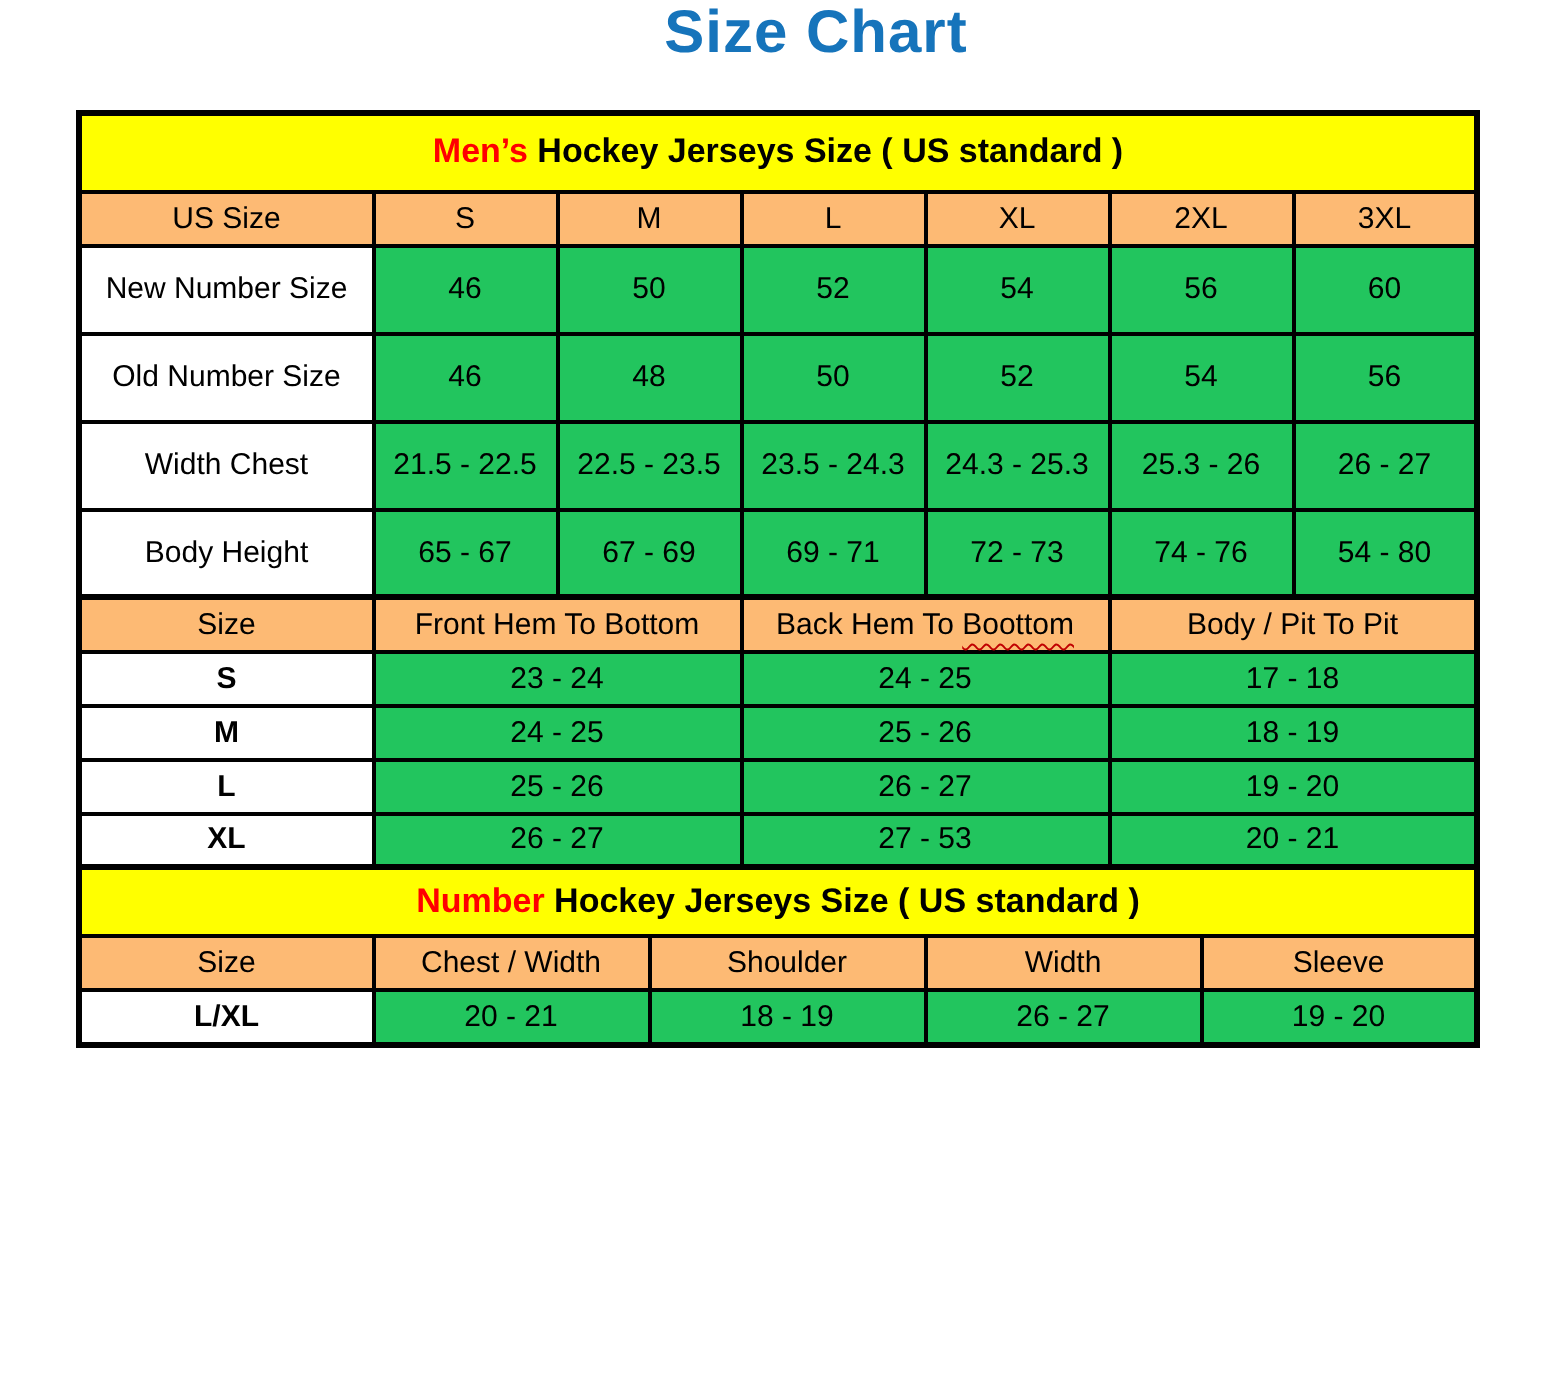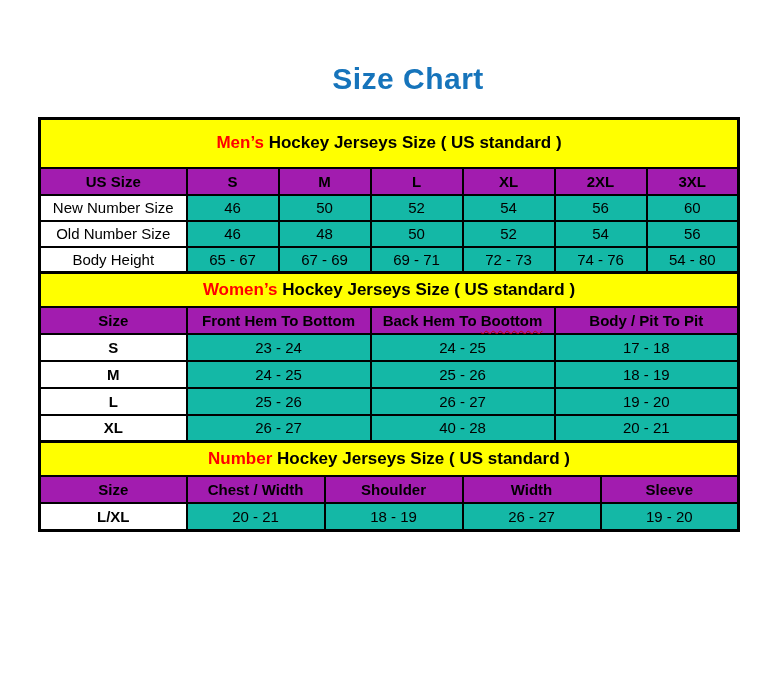--- a/index.html
+++ b/index.html
@@ -4,21 +4,20 @@
 <style>
   * { box-sizing: border-box; margin: 0; padding: 0; }
   html, body {
     width: 776px; height: 692px;
     background: #ffffff;
     font-family: "Liberation Sans", "DejaVu Sans", sans-serif;
     color: #000000;
     overflow: hidden;
   }
   .page-title {
-    margin-top: 62px;
     text-align: center;
     font-size: 30px;
     font-weight: bold;
     color: #1674BB;
     letter-spacing: 0.5px;
     padding-left: 40px;
   }
   .chart-wrap {
     width: 699px;
     margin: 21px 0 0 38px;
@@ -36,25 +35,25 @@
     font-size: 15px;
     padding: 0 2px;
   }
   table { border: 3px solid #000000; }
   .band-cell {
     background: #FFFF00;
     height: 34px;
     font-size: 17px;
     font-weight: bold;
   }
-  .band-cell.tall { height: 49px; }
+  .band-cell.tall { height: 39px; }
   .accent { color: #FF0000; }
-  th.col-header { height: 27px; font-weight: bold; background: #a21caf; }
-  td.data-cell { height: 26px; font-weight: normal; background: #14b8a6; }
-  td.row-label { height: 26px; font-weight: normal; background: #ffffff; }
+  th.col-header { height: 27px; font-weight: normal; background: #fdba74; }
+  td.data-cell { height: 26px; font-weight: normal; background: #22c55e; }
+  td.row-label { height: 44px; font-weight: normal; background: #ffffff; }
   td.row-label.bold { font-weight: bold; }
   .womens td.data-cell, .womens td.row-label { height: 27px; }
   .youth  td.data-cell, .youth  td.row-label { height: 28px; }
   .squiggle {
     text-decoration: underline;
     text-decoration-style: wavy;
     text-decoration-color: #C00000;
     text-decoration-thickness: 1px;
     text-underline-offset: 4px;
   }
@@ -101,43 +100,49 @@
       <tr>
         <td class="row-label">Old Number Size</td>
         <td class="data-cell">46</td>
         <td class="data-cell">48</td>
         <td class="data-cell">50</td>
         <td class="data-cell">52</td>
         <td class="data-cell">54</td>
         <td class="data-cell">56</td>
       </tr>
       <tr>
+        <td class="row-label">Width Chest</td>
+        <td class="data-cell">21.5 - 22.5</td>
+        <td class="data-cell">22.5 - 23.5</td>
+        <td class="data-cell">23.5 - 24.3</td>
+        <td class="data-cell">24.3 - 25.3</td>
+        <td class="data-cell">25.3 - 26</td>
+        <td class="data-cell">26 - 27</td>
+      </tr>
+      <tr>
         <td class="row-label">Body Height</td>
         <td class="data-cell">65 - 67</td>
         <td class="data-cell">67 - 69</td>
         <td class="data-cell">69 - 71</td>
         <td class="data-cell">72 - 73</td>
         <td class="data-cell">74 - 76</td>
         <td class="data-cell">54 - 80</td>
       </tr>
     </tbody>
   </table>
 
   <table class="womens stacked">
     <colgroup>
       <col style="width:147px">
         <col style="width:184px">
         <col style="width:184px">
         <col style="width:184px">
     </colgroup>
     <tbody>
       <tr>
-        <td class="band-cell" colspan="4"><span class="accent">Women’s</span><span> Hockey Jerseys Size ( US standard )</span></td>
-      </tr>
-      <tr>
         <th class="col-header">Size</th>
         <th class="col-header">Front Hem To Bottom</th>
         <th class="col-header"><span>Back Hem To </span><span class="squiggle">Boottom</span></th>
         <th class="col-header">Body / Pit To Pit</th>
       </tr>
       <tr>
         <td class="row-label bold">S</td>
         <td class="data-cell">23 - 24</td>
         <td class="data-cell">24 - 25</td>
         <td class="data-cell">17 - 18</td>
@@ -150,21 +155,21 @@
       </tr>
       <tr>
         <td class="row-label bold">L</td>
         <td class="data-cell">25 - 26</td>
         <td class="data-cell">26 - 27</td>
         <td class="data-cell">19 - 20</td>
       </tr>
       <tr>
         <td class="row-label bold">XL</td>
         <td class="data-cell">26 - 27</td>
-        <td class="data-cell">40 - 28</td>
+        <td class="data-cell">27 - 53</td>
         <td class="data-cell">20 - 21</td>
       </tr>
     </tbody>
   </table>
 
   <table class="youth stacked">
     <colgroup>
       <col style="width:147px">
         <col style="width:138px">
         <col style="width:138px">

